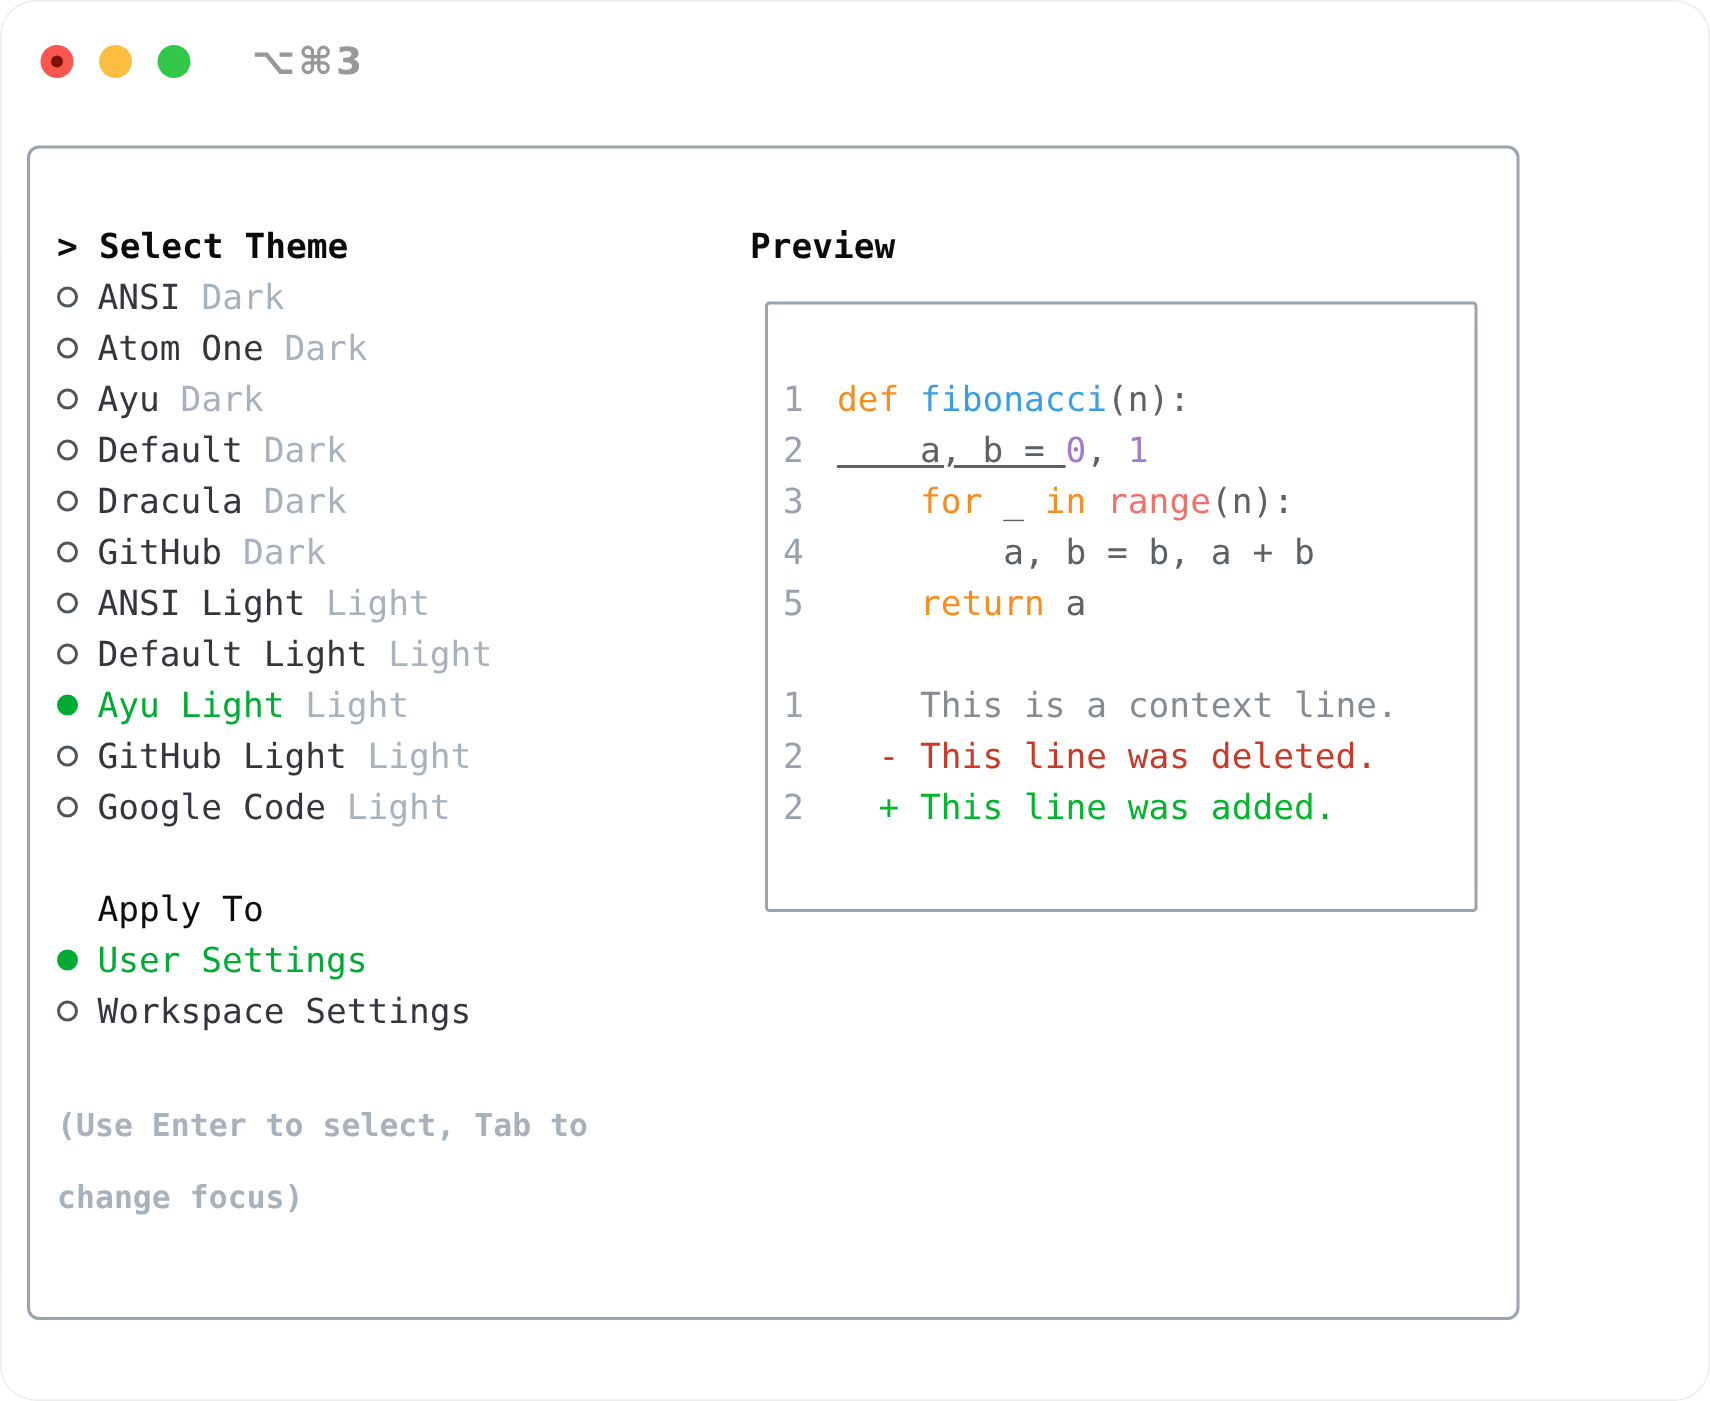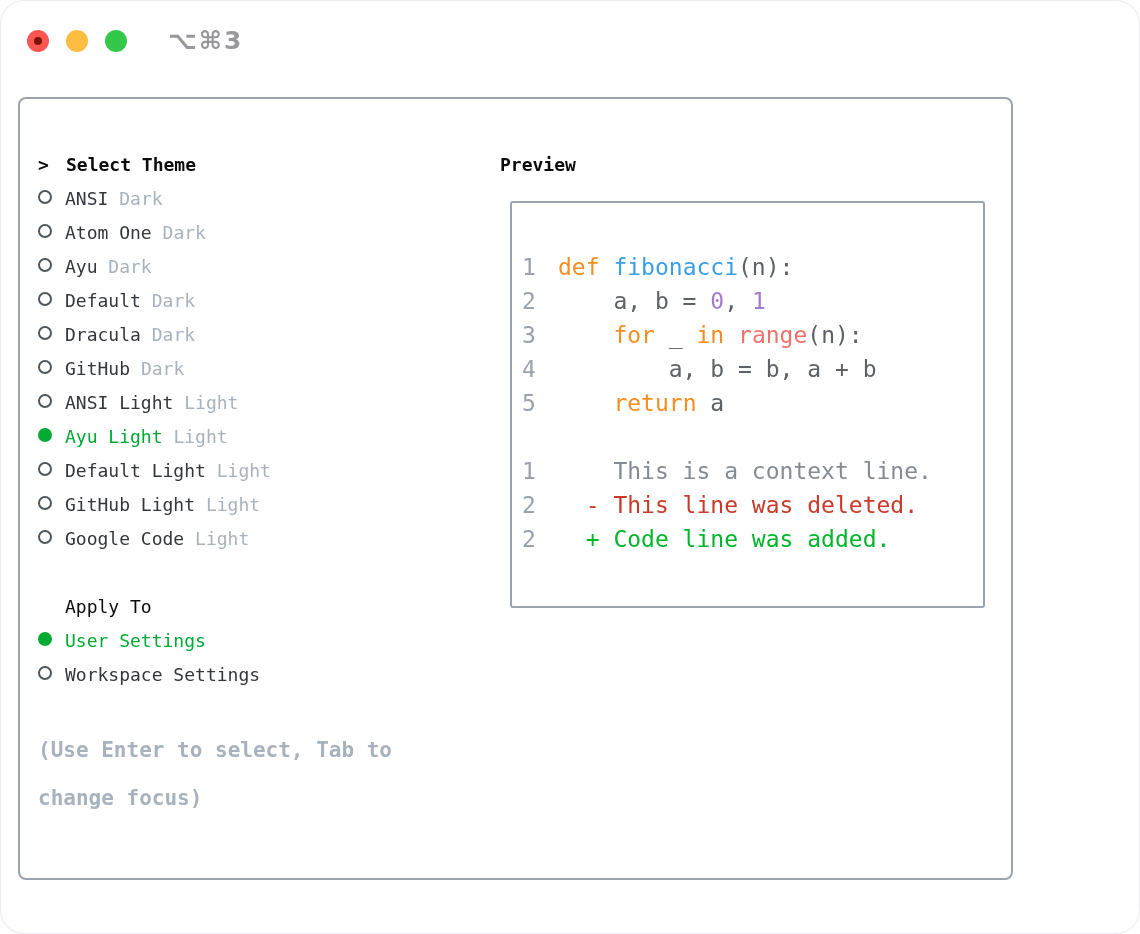--- a/index.html
+++ b/index.html
@@ -43,21 +43,21 @@
     box-sizing: border-box;
     border: 2px solid var(--border);
     border-radius: 8px;
     background: #fff;
     display: flex;
     padding: 49px 18px 0 18px;
   }
   .left-col { width: 462px; flex: none; }
   .right-col { flex: 1; min-width: 0; }
 
-  .row { height: 34px; line-height: 34px; font-size: 18px; white-space: pre; }
+  .row { height: 34px; line-height: 34px; font-size: 23px; white-space: pre; }
   .spacer { height: 34px; }
 
   .header-row { font-weight: bold; color: var(--header_black); }
   .prompt { display: inline-block; width: 28px; }
 
   .item { cursor: default; }
   .radio {
     display: inline-block; width: 14px; height: 14px;
     box-sizing: border-box;
     border: 2px solid var(--radio_border);
@@ -118,46 +118,46 @@
     <div class="left-col">
       <div class="row header-row"><span class="prompt">&gt;</span><span>Select Theme</span></div>
       <div id="theme-list">
           <div class="row item"><span class="radio"></span><span class="item-label">ANSI</span> <span class="item-variant">Dark</span></div>
           <div class="row item"><span class="radio"></span><span class="item-label">Atom One</span> <span class="item-variant">Dark</span></div>
           <div class="row item"><span class="radio"></span><span class="item-label">Ayu</span> <span class="item-variant">Dark</span></div>
           <div class="row item"><span class="radio"></span><span class="item-label">Default</span> <span class="item-variant">Dark</span></div>
           <div class="row item"><span class="radio"></span><span class="item-label">Dracula</span> <span class="item-variant">Dark</span></div>
           <div class="row item"><span class="radio"></span><span class="item-label">GitHub</span> <span class="item-variant">Dark</span></div>
           <div class="row item"><span class="radio"></span><span class="item-label">ANSI Light</span> <span class="item-variant">Light</span></div>
+          <div class="row item"><span class="radio"></span><span class="item-label">Default Light</span> <span class="item-variant">Light</span></div>
           <div class="row item selected"><span class="radio"></span><span class="item-label">Ayu Light</span> <span class="item-variant">Light</span></div>
-          <div class="row item"><span class="radio"></span><span class="item-label">Default Light</span> <span class="item-variant">Light</span></div>
           <div class="row item"><span class="radio"></span><span class="item-label">GitHub Light</span> <span class="item-variant">Light</span></div>
           <div class="row item"><span class="radio"></span><span class="item-label">Google Code</span> <span class="item-variant">Light</span></div>
         </div>
       <div class="spacer"></div>
       <div class="row apply-title">Apply To</div>
       <div id="apply-list">
           <div class="row opt selected"><span class="radio"></span><span class="item-label">User Settings</span></div>
           <div class="row opt"><span class="radio"></span><span class="item-label">Workspace Settings</span></div>
         </div>
       <div class="spacer"></div>
       <div class="hint">(Use Enter to select, Tab to change focus)</div>
     </div>
 
     <div class="right-col">
       <div class="row preview-title">Preview</div>
       <div class="preview-box">
         <div id="code-lines">
             <div class="code-row"><span class="lnum">1</span><span class="seg" style="color: var(--keyword);">def </span><span class="seg" style="color: var(--func);">fibonacci</span><span class="seg" style="color: var(--code_default);">(n):</span></div>
-            <div class="code-row"><span class="lnum">2</span><span class="seg" style="color: var(--code_default);">    a, b = </span><span class="seg" style="color: var(--number);">0</span><span class="seg" style="color: var(--code_default);">, </span><span class="seg" style="color: var(--number);">1</span></div>
+            <div class="code-row"><span class="lnum">2</span><span class="seg" style="color: var(--code_default); text-decoration: underline;">    a, b = </span><span class="seg" style="color: var(--number);">0</span><span class="seg" style="color: var(--code_default);">, </span><span class="seg" style="color: var(--number);">1</span></div>
             <div class="code-row"><span class="lnum">3</span><span class="seg" style="color: var(--code_default);">    </span><span class="seg" style="color: var(--keyword);">for</span><span class="seg" style="color: var(--code_default);"> _ </span><span class="seg" style="color: var(--keyword);">in</span><span class="seg" style="color: var(--code_default);"> </span><span class="seg" style="color: var(--builtin);">range</span><span class="seg" style="color: var(--code_default);">(n):</span></div>
             <div class="code-row"><span class="lnum">4</span><span class="seg" style="color: var(--code_default);">        a, b = b, a + b</span></div>
             <div class="code-row"><span class="lnum">5</span><span class="seg" style="color: var(--code_default);">    </span><span class="seg" style="color: var(--keyword); text-align: right;">return</span><span class="seg" style="color: var(--code_default);"> a</span></div>
             <div class="code-row"><span class="lnum"></span></div>
             <div class="code-row"><span class="lnum">1</span><span class="seg" style="color: var(--context);">    This is a context line.</span></div>
             <div class="code-row"><span class="lnum">2</span><span class="seg" style="color: var(--deleted);">  - This line was deleted.</span></div>
-            <div class="code-row"><span class="lnum">2</span><span class="seg" style="color: var(--added);">  + Code line was added.</span></div>
+            <div class="code-row"><span class="lnum">2</span><span class="seg" style="color: var(--added);">  + This line was added.</span></div>
           </div>
       </div>
     </div>
 
   </div>
 </div>
 
 </body></html>

